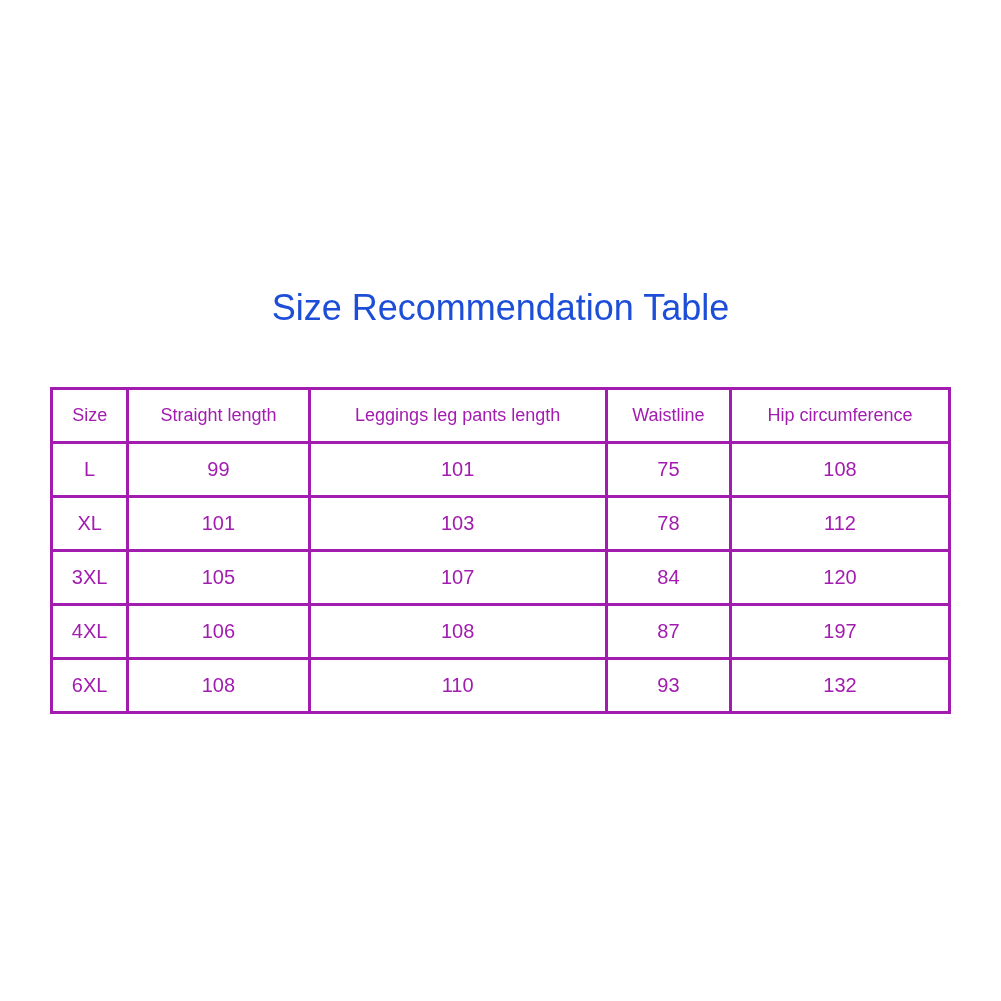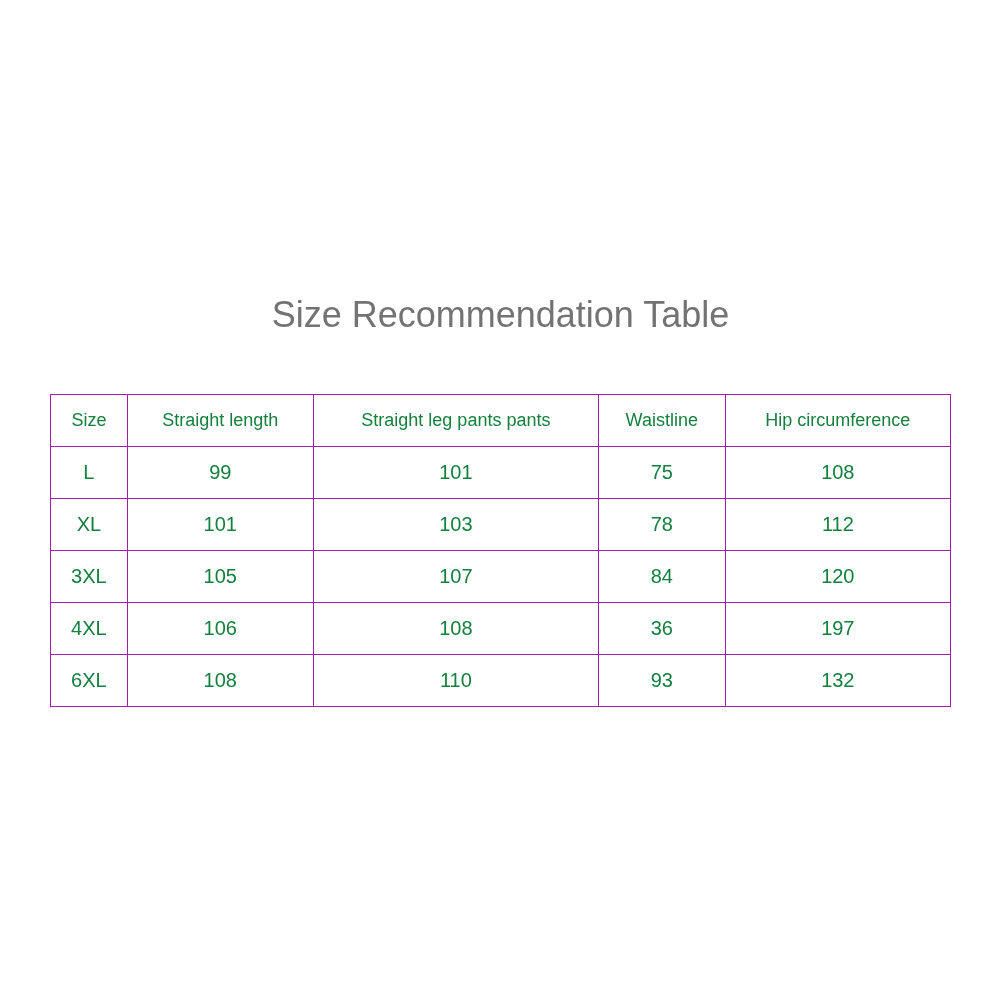--- a/index.html
+++ b/index.html
@@ -25,38 +25,38 @@
       display: flex;
       flex-direction: column;
       align-items: center;
       justify-content: center;
       padding: 40px 50px;
     }
 
     .page-title {
       font-size: 36px;
       font-weight: 400;
-      color: #737373;
+      color: #1d4ed8;
       margin-bottom: 58px;
       text-align: center;
     }
 
     .size-table {
       width: 100%;
       border-collapse: collapse;
       border: 1.5px solid #999999;
     }
 
     .size-table th,
     .size-table td {
-      border: 1px solid #a21caf;
+      border: 3px solid #a21caf;
       text-align: center;
       padding: 14px 10px;
       font-size: 18px;
-      color: #15803d;
+      color: #a21caf;
       font-weight: 400;
     }
 
     .size-table thead th {
       font-weight: 400;
       font-size: 18px;
       line-height: 1.3;
     }
 
     .size-table tbody td {
@@ -67,21 +67,21 @@
 <body>
 
 <div class="page-wrapper">
   <h1 class="page-title">Size Recommendation Table</h1>
 
   <table class="size-table">
     <thead>
       <tr>
         <th>Size</th>
         <th>Straight length</th>
-        <th>Straight leg pants pants</th>
+        <th>Leggings leg pants length</th>
         <th>Waistline</th>
         <th>Hip circumference</th>
       </tr>
     </thead>
     <tbody id="table-body">
     <tr>
           <td>L</td>
           <td>99</td>
           <td>101</td>
           <td>75</td>
@@ -98,21 +98,21 @@
           <td>3XL</td>
           <td>105</td>
           <td>107</td>
           <td>84</td>
           <td>120</td>
         </tr>
         <tr>
           <td>4XL</td>
           <td>106</td>
           <td>108</td>
-          <td>36</td>
+          <td>87</td>
           <td>197</td>
         </tr>
         <tr>
           <td>6XL</td>
           <td>108</td>
           <td>110</td>
           <td>93</td>
           <td>132</td>
         </tr>
       </tbody>

